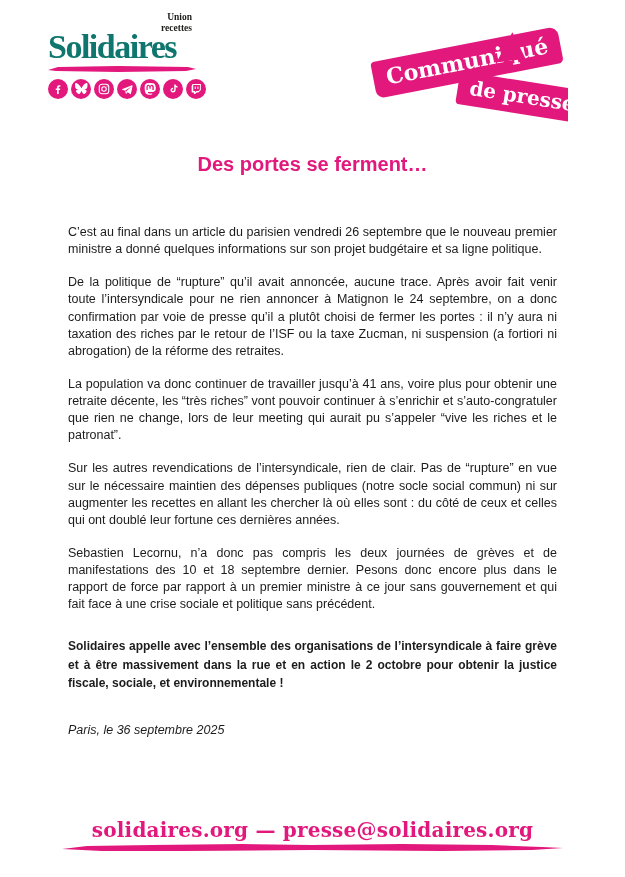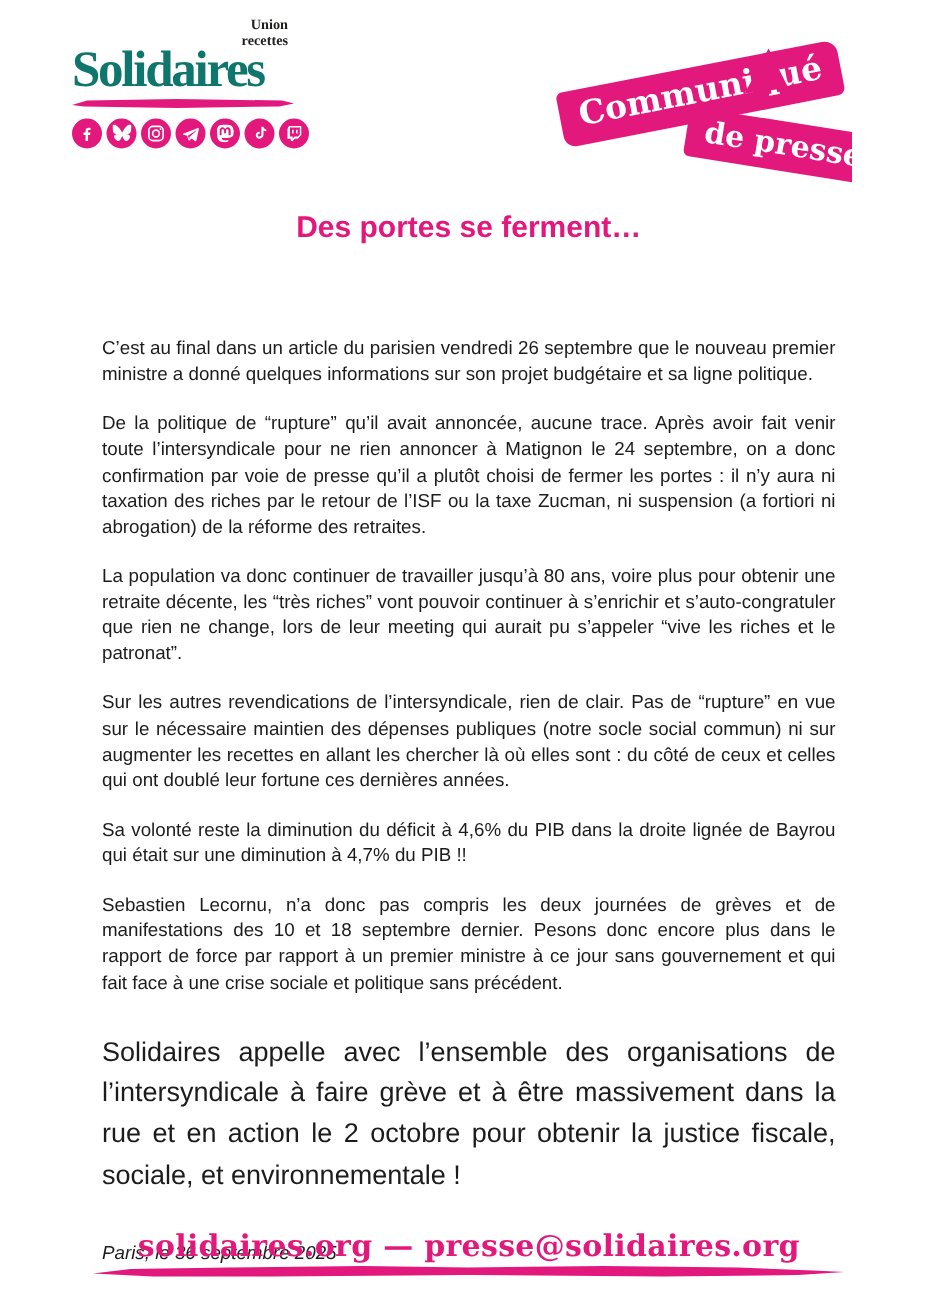--- a/index.html
+++ b/index.html
@@ -44,30 +44,30 @@
   .stamp-chevron {
     position:absolute; left:503px; top:36px; width:0; height:0;
     border-top:17px solid transparent; border-bottom:17px solid transparent;
     transform:rotate(28deg);
   }
   
   .headline {
     position:absolute; left:0; width:625px; text-align:center;
     font-weight:bold; font-size:20px; margin:0;
   }
-  .headline-1 { top:141px;text-align:center; }
+  .headline-1 { top:153px;text-align:center; }
   .headline-2 { top:188px; }
   
   .body-col {
     position:absolute; left:68px; top:224px; width:489px;
     font-size:12.5px; line-height:1.37; color:#1c1c1c; text-align:justify;
   }
   .body-col p { margin:0 0 16px; }
   p.emphasis {
-    font-weight:normal; font-size:18px; line-height:1.52; margin:24px 0 0;
+    font-weight:bold; font-size:12px; line-height:1.52; margin:24px 0 0;
   }
   p.dateline {
     margin:30px 0 0; font-style:italic; font-size:12.5px; text-align:left;
   }
   
   .footer-text {
     position:absolute; left:0; top:818px; width:625px; text-align:center;
     font-family:"DejaVu Serif", serif; font-weight:bold; font-size:20px;
     letter-spacing:0.2px; margin:0;
   }
@@ -132,23 +132,22 @@
     <div class="stamp stamp-1" style="background:#e2187d">Communiqué</div>
     <div class="stamp-chevron" style="border-left:24px solid #e2187d"></div>
     <div class="stamp stamp-2" style="background:#e2187d">de presse</div>
   </div>
 
   <h1 class="headline headline-1" style="color:#e2187d">Des portes se ferment…</h1>
 
   <main class="body-col">
     <p>C’est au final dans un article du parisien vendredi 26 septembre que le nouveau premier ministre a donné quelques informations sur son projet budgétaire et sa ligne politique.</p>
     <p>De la politique de “rupture” qu’il avait annoncée, aucune trace. Après avoir fait venir toute l’intersyndicale pour ne rien annoncer à Matignon le 24 septembre, on a donc confirmation par voie de presse qu’il a plutôt choisi de fermer les portes : il n’y aura ni taxation des riches par le retour de l’ISF ou la taxe Zucman, ni suspension (a fortiori ni abrogation) de la réforme des retraites.</p>
-    <p>La population va donc continuer de travailler jusqu’à 80 ans, voire plus pour obtenir une retraite décente, les “très riches” vont pouvoir continuer à s’enrichir et s’auto-congratuler que rien ne change, lors de leur meeting qui aurait pu s’appeler “vive les riches et le patronat”.</p>
+    <p>La population va donc continuer de travailler jusqu’à 41 ans, voire plus pour obtenir une retraite décente, les “très riches” vont pouvoir continuer à s’enrichir et s’auto-congratuler que rien ne change, lors de leur meeting qui aurait pu s’appeler “vive les riches et le patronat”.</p>
     <p>Sur les autres revendications de l’intersyndicale, rien de clair. Pas de “rupture” en vue sur le nécessaire maintien des dépenses publiques (notre socle social commun) ni sur augmenter les recettes en allant les chercher là où elles sont : du côté de ceux et celles qui ont doublé leur fortune ces dernières années.</p>
-    <p>Sa volonté reste la diminution du déficit à 4,6% du PIB dans la droite lignée de Bayrou qui était sur une diminution à 4,7% du PIB !!</p>
     <p>Sebastien Lecornu, n’a donc pas compris les deux journées de grèves et de manifestations des 10 et 18 septembre dernier. Pesons donc encore plus dans le rapport de force par rapport à un premier ministre à ce jour sans gouvernement et qui fait face à une crise sociale et politique sans précédent.</p>
     <p class="emphasis">Solidaires appelle avec l’ensemble des organisations de l’intersyndicale à faire grève et à être massivement dans la rue et en action le 2 octobre pour obtenir la justice fiscale, sociale, et environnementale !</p>
     <p class="dateline">Paris, le 36 septembre 2025</p>
   </main>
 
   <p class="footer-text" style="color:#e2187d">solidaires.org — presse@solidaires.org</p>
   <svg class="footer-stroke" width="501" height="10" viewBox="0 0 501 10">
     <polygon points="0,6 25,3 90,2 180,1 250,2 340,1 430,2 480,4 501,5 470,7 380,8 250,7 120,8 40,8" fill="#e2187d"></polygon>
   </svg>
 

